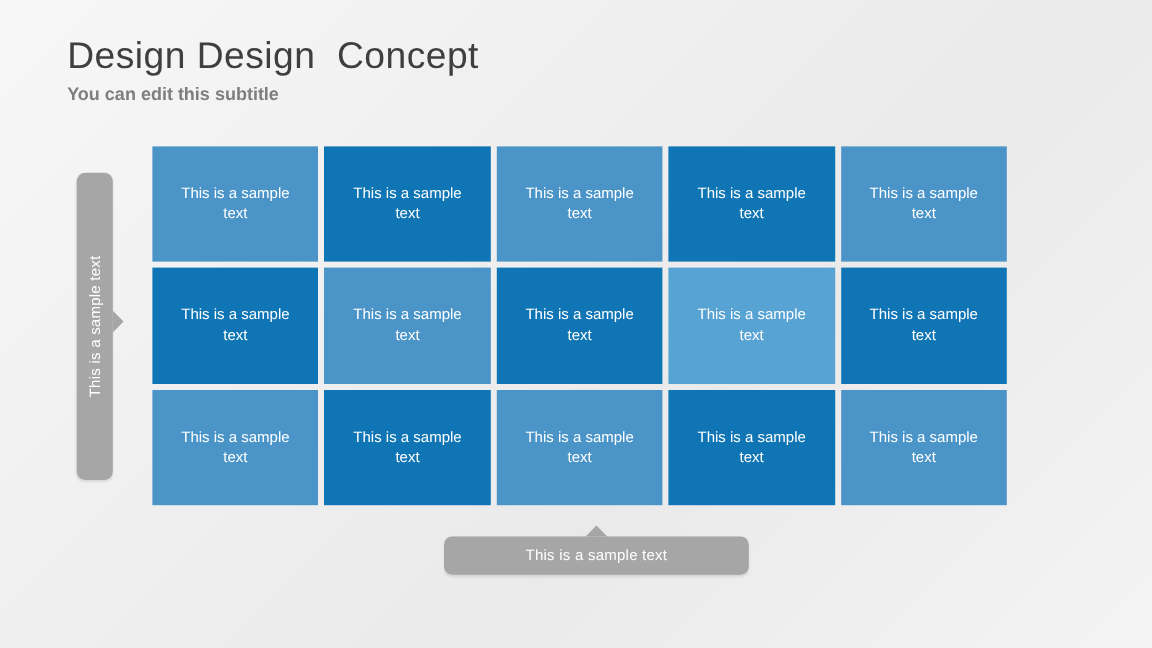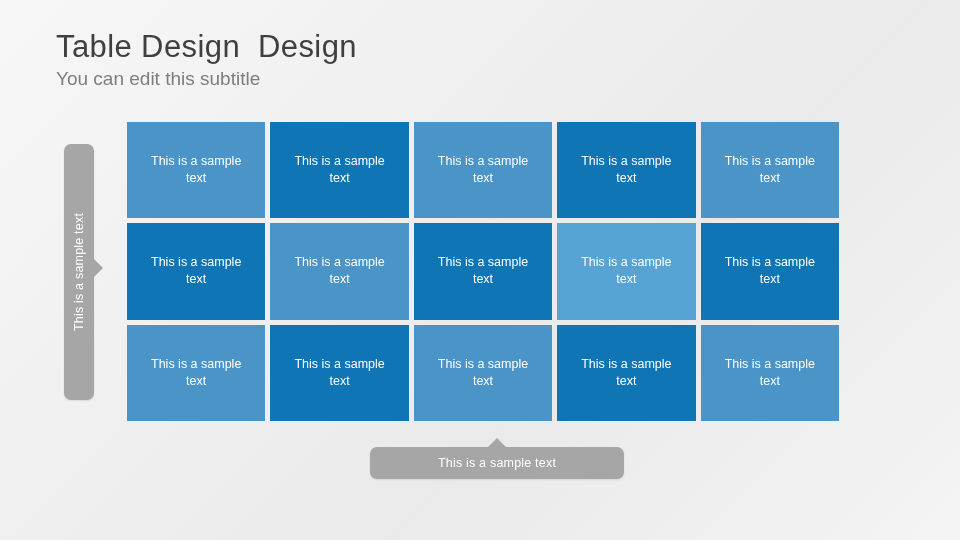--- a/index.html
+++ b/index.html
@@ -31,24 +31,25 @@
   #page-title {
     font-size: 31px;
     font-weight: normal;
     color: #3f3f3f;
     letter-spacing: 0.4px;
     line-height: 38px;
     margin: 0;
     white-space: pre;
   }
   #page-subtitle {
-    font-size: 19px;
+    font-size: 15px;
     color: #7e7e7e;
     line-height: 20px;
     margin: 3px 0 0 0;
+    font-weight: bold;
   }
 
   
   #row-label {
     position: absolute;
     left: 64px;
     top: 144px;
     width: 30px;
     height: 256px;
     background: #a6a6a6;
@@ -135,21 +136,21 @@
     border-right: 9px solid transparent;
     border-bottom: 9px solid #a6a6a6;
   }
 </style>
 </head>
 <body>
 
 <div id="slide">
 
   <div id="header">
-    <h1 id="page-title">Table Design  Design</h1>
+    <h1 id="page-title">Design Design  Concept</h1>
     <p id="page-subtitle">You can edit this subtitle</p>
   </div>
 
   <div id="row-label">
     <span id="row-label-text">This is a sample text</span>
   </div>
   <div id="row-label-arrow"></div>
 
   <div id="grid">
       <div class="cell" style="background: rgb(74, 148, 200);">

